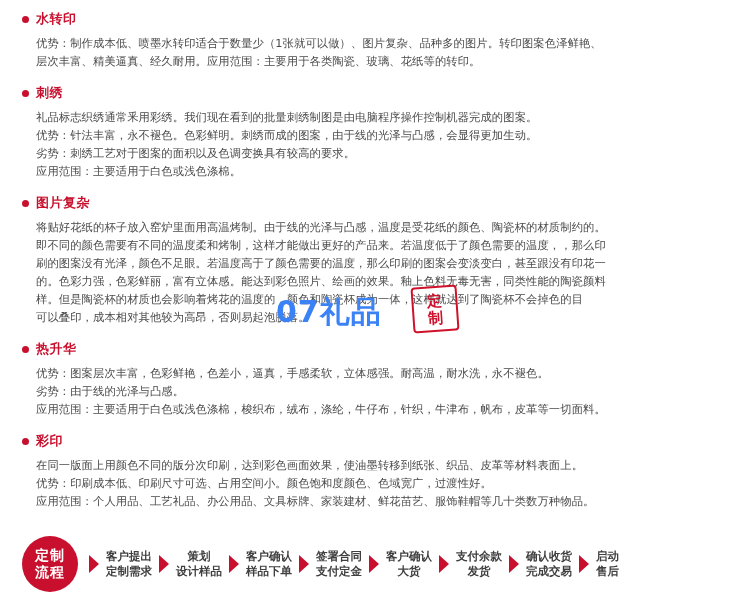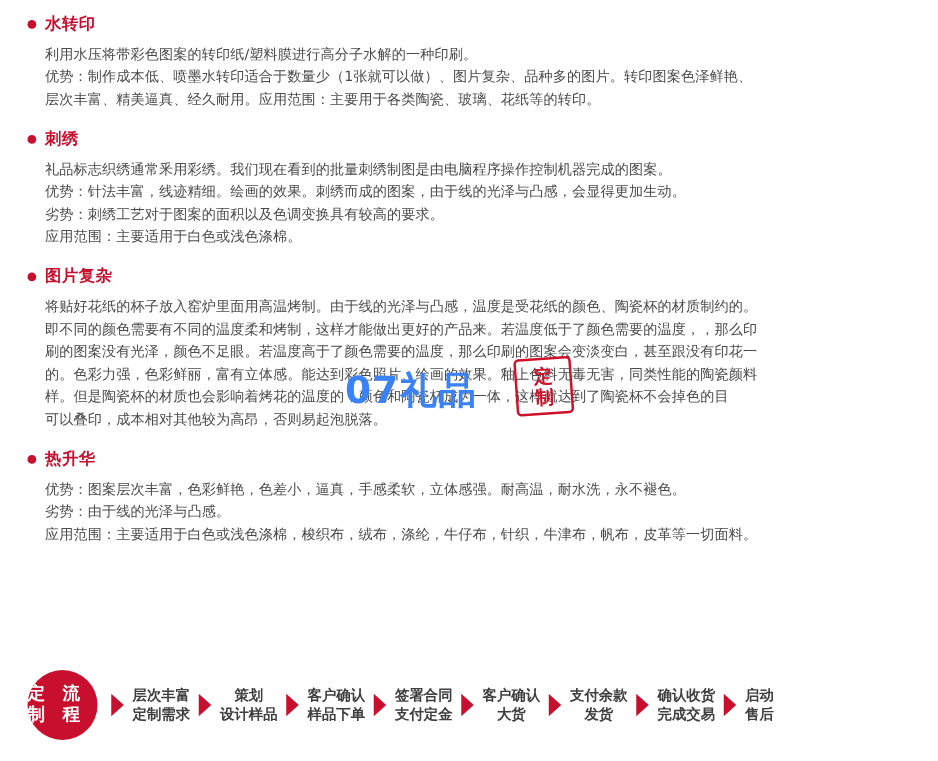--- a/index.html
+++ b/index.html
@@ -106,20 +106,21 @@
   .flow-badge {
     width: 56px;
     height: 56px;
     border-radius: 50%;
     background: #c8102e;
     color: #ffffff;
     font-size: 14px;
     font-weight: bold;
     line-height: 17px;
     display: flex;
+    flex-direction: column;
     align-items: center;
     justify-content: center;
     flex: 0 0 auto;
     letter-spacing: 1px;
   }
   .flow-steps {
     display: flex;
     align-items: center;
     margin-left: 8px;
   }
@@ -148,33 +149,32 @@
 
 <div class="page">
 
   <div id="sections-root">
       <div class="section">
         <div class="sec-head">
           <span class="bullet"></span>
           <span class="sec-title">水转印</span>
         </div>
         <div class="sec-body">
-          <p class="line">利用水压将带彩色图案的转印纸/塑料膜进行高分子水解的一种印刷。</p>
           <p class="line">优势：制作成本低、喷墨水转印适合于数量少（1张就可以做）、图片复杂、品种多的图片。转印图案色泽鲜艳、</p>
           <p class="line">层次丰富、精美逼真、经久耐用。应用范围：主要用于各类陶瓷、玻璃、花纸等的转印。</p>
         </div>
       </div>
       <div class="section">
         <div class="sec-head">
           <span class="bullet"></span>
           <span class="sec-title">刺绣</span>
         </div>
         <div class="sec-body">
           <p class="line">礼品标志织绣通常釆用彩绣。我们现在看到的批量刺绣制图是由电脑程序操作控制机器完成的图案。</p>
-          <p class="line">优势：针法丰富，线迹精细。绘画的效果。刺绣而成的图案，由于线的光泽与凸感，会显得更加生动。</p>
+          <p class="line">优势：针法丰富，永不褪色。色彩鲜明。刺绣而成的图案，由于线的光泽与凸感，会显得更加生动。</p>
           <p class="line">劣势：刺绣工艺对于图案的面积以及色调变换具有较高的要求。</p>
           <p class="line">应用范围：主要适用于白色或浅色涤棉。</p>
         </div>
       </div>
       <div class="section">
         <div class="sec-head">
           <span class="bullet"></span>
           <span class="sec-title">图片复杂</span>
         </div>
         <div class="sec-body">
@@ -188,40 +188,51 @@
       </div>
       <div class="section">
         <div class="sec-head">
           <span class="bullet"></span>
           <span class="sec-title">热升华</span>
         </div>
         <div class="sec-body">
           <p class="line">优势：图案层次丰富，色彩鲜艳，色差小，逼真，手感柔软，立体感强。耐高温，耐水洗，永不褪色。</p>
           <p class="line">劣势：由于线的光泽与凸感。</p>
           <p class="line">应用范围：主要适用于白色或浅色涤棉，梭织布，绒布，涤纶，牛仔布，针织，牛津布，帆布，皮革等一切面料。</p>
+        </div>
+      </div>
+      <div class="section">
+        <div class="sec-head">
+          <span class="bullet"></span>
+          <span class="sec-title">彩印</span>
+        </div>
+        <div class="sec-body">
+          <p class="line">在同一版面上用颜色不同的版分次印刷，达到彩色画面效果，使油墨转移到纸张、织品、皮革等材料表面上。</p>
+          <p class="line">优势：印刷成本低、印刷尺寸可选、占用空间小。颜色饱和度颜色、色域宽广，过渡性好。</p>
+          <p class="line">应用范围：个人用品、工艺礼品、办公用品、文具标牌、家装建材、鲜花苗艺、服饰鞋帽等几十类数万种物品。</p>
         </div>
       </div>
     </div>
 
   <div class="watermark">
     <div class="wm-text">07礼品</div>
     <div class="wm-stamp">
       <span>定</span><br>
       <span>制</span>
     </div>
   </div>
 
   <div class="flow">
     <div class="flow-badge">
       <span>定制</span>
       <span>流程</span>
     </div>
     <div class="flow-steps" id="flow-steps-root">
         <span class="arrow"></span>
-        <div class="flow-step"><span>层次丰富</span><span class="l2">定制需求</span></div>
+        <div class="flow-step"><span>客户提出</span><span class="l2">定制需求</span></div>
         <span class="arrow"></span>
         <div class="flow-step"><span>策划</span><span class="l2">设计样品</span></div>
         <span class="arrow"></span>
         <div class="flow-step"><span>客户确认</span><span class="l2">样品下单</span></div>
         <span class="arrow"></span>
         <div class="flow-step"><span>签署合同</span><span class="l2">支付定金</span></div>
         <span class="arrow"></span>
         <div class="flow-step"><span>客户确认</span><span class="l2">大货</span></div>
         <span class="arrow"></span>
         <div class="flow-step"><span>支付余款</span><span class="l2">发货</span></div>

